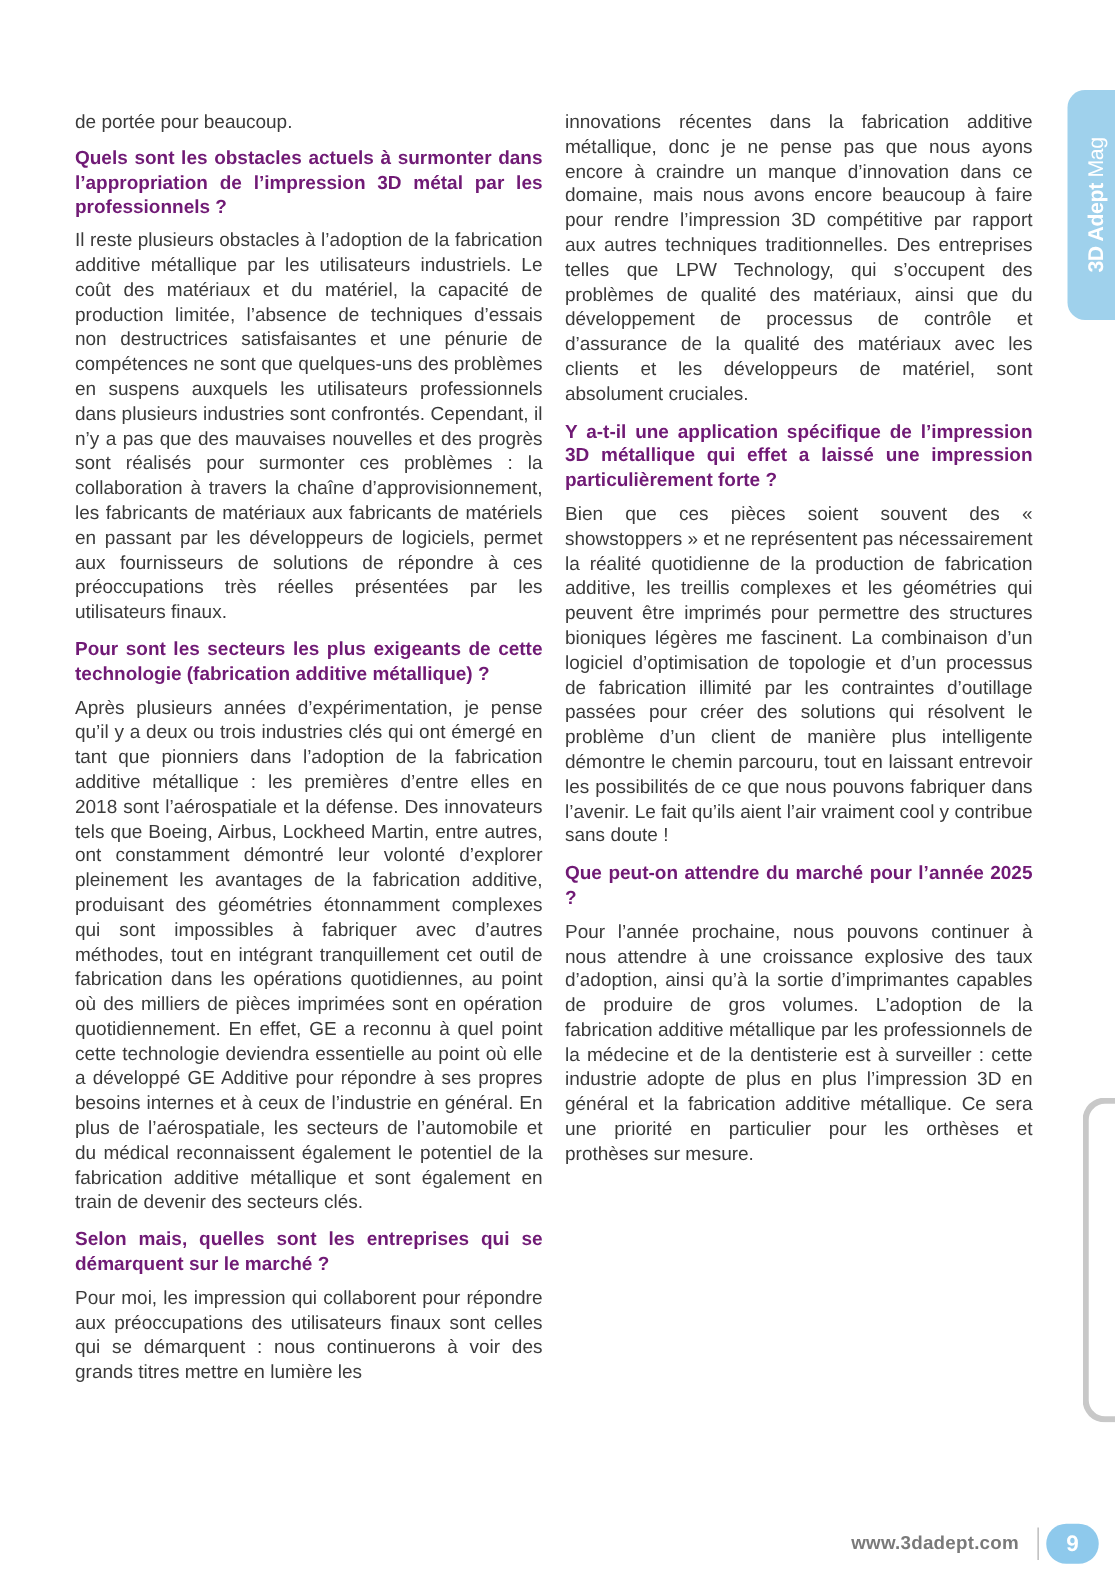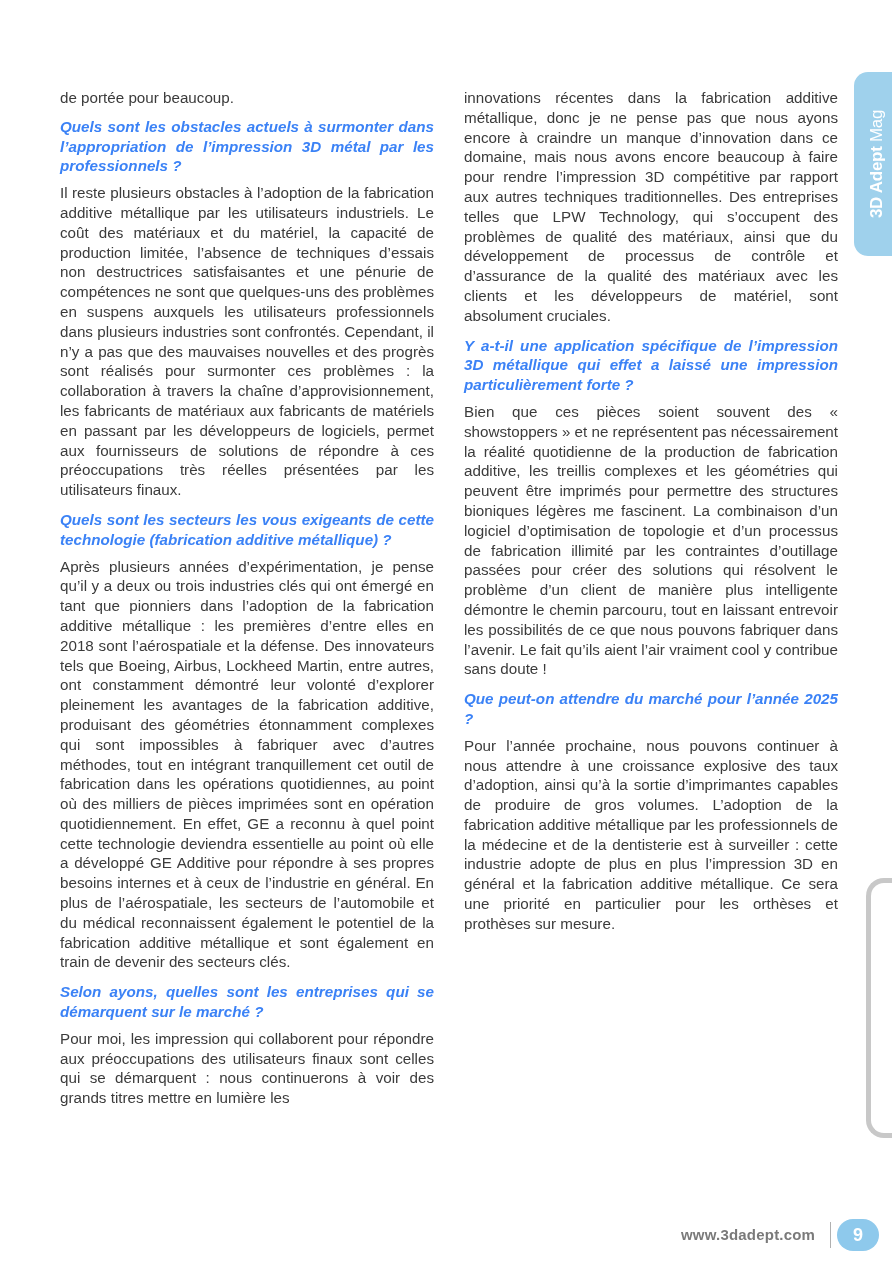--- a/index.html
+++ b/index.html
@@ -7,25 +7,25 @@
     width: 892px; height: 1262px; position: relative; overflow: hidden;
     background: #ffffff;
     font-family: "Liberation Sans", sans-serif;
     color: #3b3b3b;
   }
   .col {
     position: absolute; top: 88px; width: 374px;
     font-size: 15.2px; line-height: 19.8px;
   }
   .col.left { left: 60px; }
-  .col.right { left: 464px; }
+  .col.right { left: 452px; }
   .col p { margin: 0 0 10px 0; text-align: justify; }
   .col h3 {
     margin: 0 0 7px 0; font-size: 15.2px; line-height: 19.8px;
-    font-weight: bold; font-style: italic; color: #3b82f6; text-align: justify;
+    font-weight: bold; color: #701a75; text-align: justify;
   }
   .col p.lead { margin-bottom: 9px; }
   .side-tab {
     position: absolute; left: 854px; top: 72px; width: 46px; height: 184px;
     background: #9fd1ec; border-radius: 14px 0 0 14px;
   }
   .side-tab span {
     position: absolute; left: 50%; top: 50%;
     transform: translate(-50%, -50%) rotate(-90deg);
     white-space: nowrap; color: #ffffff; font-weight: bold; font-size: 17px;
@@ -55,23 +55,23 @@
 
 <div class="side-tab">
   <span><b>3D Adept</b><span class="mag" style="position:static;transform:none;"> Mag</span></span>
 </div>
 <div class="side-frame"></div>
 
 <div class="col left">
   <p class="lead">de portée pour beaucoup.</p>
   <h3>Quels sont les obstacles actuels à surmonter dans l’appropriation de l’impression 3D métal par les professionnels ?</h3>
   <p>Il reste plusieurs obstacles à l’adoption de la fabrication additive métallique par les utilisateurs industriels. Le coût des matériaux et du matériel, la capacité de production limitée, l’absence de techniques d’essais non destructrices satisfaisantes et une pénurie de compétences ne sont que quelques-uns des problèmes en suspens auxquels les utilisateurs professionnels dans plusieurs industries sont confrontés. Cependant, il n’y a pas que des mauvaises nouvelles et des progrès sont réalisés pour surmonter ces problèmes : la collaboration à travers la chaîne d’approvisionnement, les fabricants de matériaux aux fabricants de matériels en passant par les développeurs de logiciels, permet aux fournisseurs de solutions de répondre à ces préoccupations très réelles présentées par les utilisateurs finaux.</p>
-  <h3>Quels sont les secteurs les vous exigeants de cette technologie (fabrication additive métallique) ?</h3>
+  <h3>Pour sont les secteurs les plus exigeants de cette technologie (fabrication additive métallique) ?</h3>
   <p>Après plusieurs années d’expérimentation, je pense qu’il y a deux ou trois industries clés qui ont émergé en tant que pionniers dans l’adoption de la fabrication additive métallique :  les premières d’entre elles en 2018 sont l’aérospatiale et la défense. Des innovateurs tels que Boeing, Airbus, Lockheed Martin, entre autres, ont constamment démontré leur volonté d’explorer pleinement les avantages de la fabrication additive, produisant des géométries étonnamment complexes qui sont impossibles à fabriquer avec d’autres méthodes, tout en intégrant tranquillement cet outil de fabrication dans les opérations quotidiennes, au point où des milliers de pièces imprimées sont en opération quotidiennement. En effet, GE a reconnu à quel point cette technologie deviendra essentielle au point où elle a développé GE Additive pour répondre à ses propres besoins internes et à ceux de l’industrie en général. En plus de l’aérospatiale, les secteurs de l’automobile et du médical reconnaissent également le potentiel de la fabrication additive métallique et sont également en train de devenir des secteurs clés.</p>
-  <h3>Selon ayons, quelles sont les entreprises qui se démarquent sur le marché ?</h3>
+  <h3>Selon mais, quelles sont les entreprises qui se démarquent sur le marché ?</h3>
   <p>Pour moi, les impression qui collaborent pour répondre aux préoccupations des utilisateurs finaux sont celles qui se démarquent : nous continuerons à voir des grands titres mettre en lumière les</p>
 </div>
 
 <div class="col right">
   <p>innovations récentes dans la fabrication additive métallique, donc je ne pense pas que nous ayons encore à craindre un manque d’innovation dans ce domaine, mais nous avons encore beaucoup à faire pour rendre l’impression 3D compétitive par rapport aux autres techniques traditionnelles. Des entreprises telles que LPW Technology, qui s’occupent des problèmes de qualité des matériaux, ainsi que du développement de processus de contrôle et d’assurance de la qualité des matériaux avec les clients et les développeurs de matériel, sont absolument cruciales.</p>
   <h3>Y a-t-il une application spécifique de l’impression 3D métallique qui effet a laissé une impression particulièrement forte ?</h3>
   <p>Bien que ces pièces soient souvent des « showstoppers » et ne représentent pas nécessairement la réalité quotidienne de la production de fabrication additive, les treillis complexes et les géométries qui peuvent être imprimés pour permettre des structures bioniques légères me fascinent. La combinaison d’un logiciel d’optimisation de topologie et d’un processus de fabrication illimité par les contraintes d’outillage passées pour créer des solutions qui résolvent le problème d’un client de manière plus intelligente démontre le chemin parcouru, tout en laissant entrevoir les possibilités de ce que nous pouvons fabriquer dans l’avenir. Le fait qu’ils aient l’air vraiment cool y contribue sans doute !</p>
   <h3>Que peut-on attendre du marché pour l’année 2025 ?</h3>
   <p>Pour l’année prochaine, nous pouvons continuer à nous attendre à une croissance explosive des taux d’adoption, ainsi qu’à la sortie d’imprimantes capables de produire de gros volumes. L’adoption de la fabrication additive métallique par les professionnels de la médecine et de la dentisterie est à surveiller : cette industrie adopte de plus en plus l’impression 3D en général et la fabrication additive métallique. Ce sera une priorité en particulier pour les orthèses et prothèses sur mesure.</p>
 </div>

